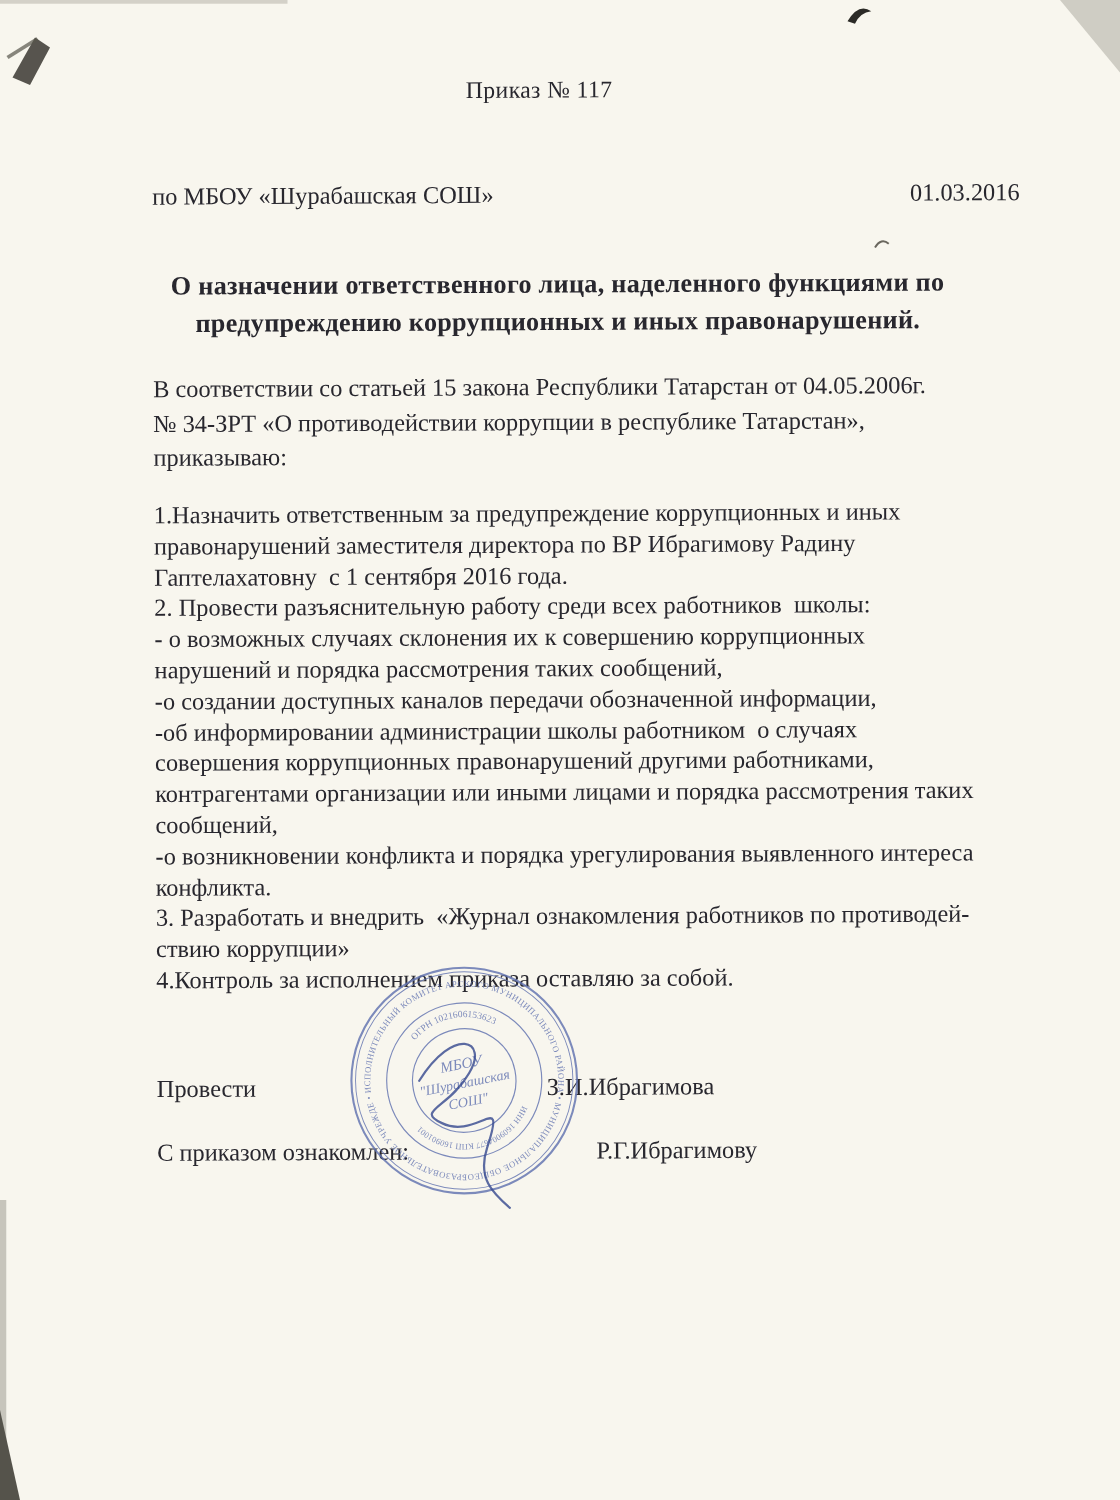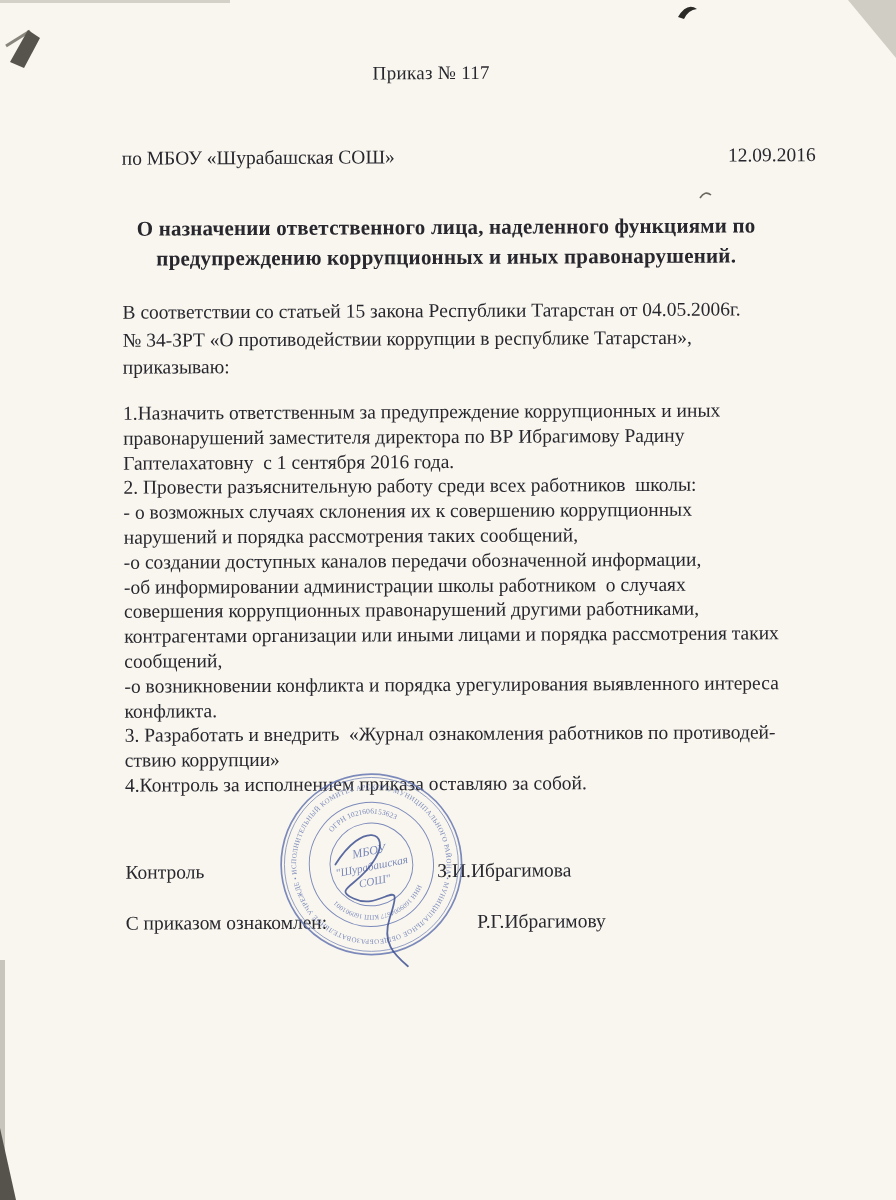--- a/index.html
+++ b/index.html
@@ -48,21 +48,21 @@
 <body>
 
 <div class="page">
 
   <div class="content">
 
     <div class="order-no">Приказ № 117</div>
 
     <div class="org-row">
       <span>по МБОУ «Шурабашская СОШ»</span>
-      <span>12.09.2016</span>
+      <span>01.03.2016</span>
     </div>
 
     <div class="heading">
         <div class="line">О назначении ответственного лица, наделенного функциями по</div>
         <div class="line">предупреждению коррупционных и иных правонарушений.</div>
       </div>
 
     <div class="intro">
         <div class="line">В соответствии со статьей 15 закона Республики Татарстан от 04.05.2006г.</div>
         <div class="line">№ 34-ЗРТ «О противодействии коррупции в республике Татарстан»,</div>
@@ -82,21 +82,21 @@
         <div class="line">контрагентами организации или иными лицами и порядка рассмотрения таких</div>
         <div class="line">сообщений,</div>
         <div class="line">-о возникновении конфликта и порядка урегулирования выявленного интереса</div>
         <div class="line">конфликта.</div>
         <div class="line">3. Разработать и внедрить  «Журнал ознакомления работников по противодей-</div>
         <div class="line">ствию коррупции»</div>
         <div class="line">4.Контроль за исполнением приказа оставляю за собой.</div>
       </div>
 
     <div class="sig-row first">
-      <span>Контроль</span>
+      <span>Провести</span>
       <span>З.И.Ибрагимова</span>
     </div>
 
     <div class="sig-row second">
       <span>С приказом ознакомлен:</span>
       <span>Р.Г.Ибрагимову</span>
     </div>
 
     <svg class="stamp" viewBox="0 0 200 200" xmlns="http://www.w3.org/2000/svg">
       <defs>

